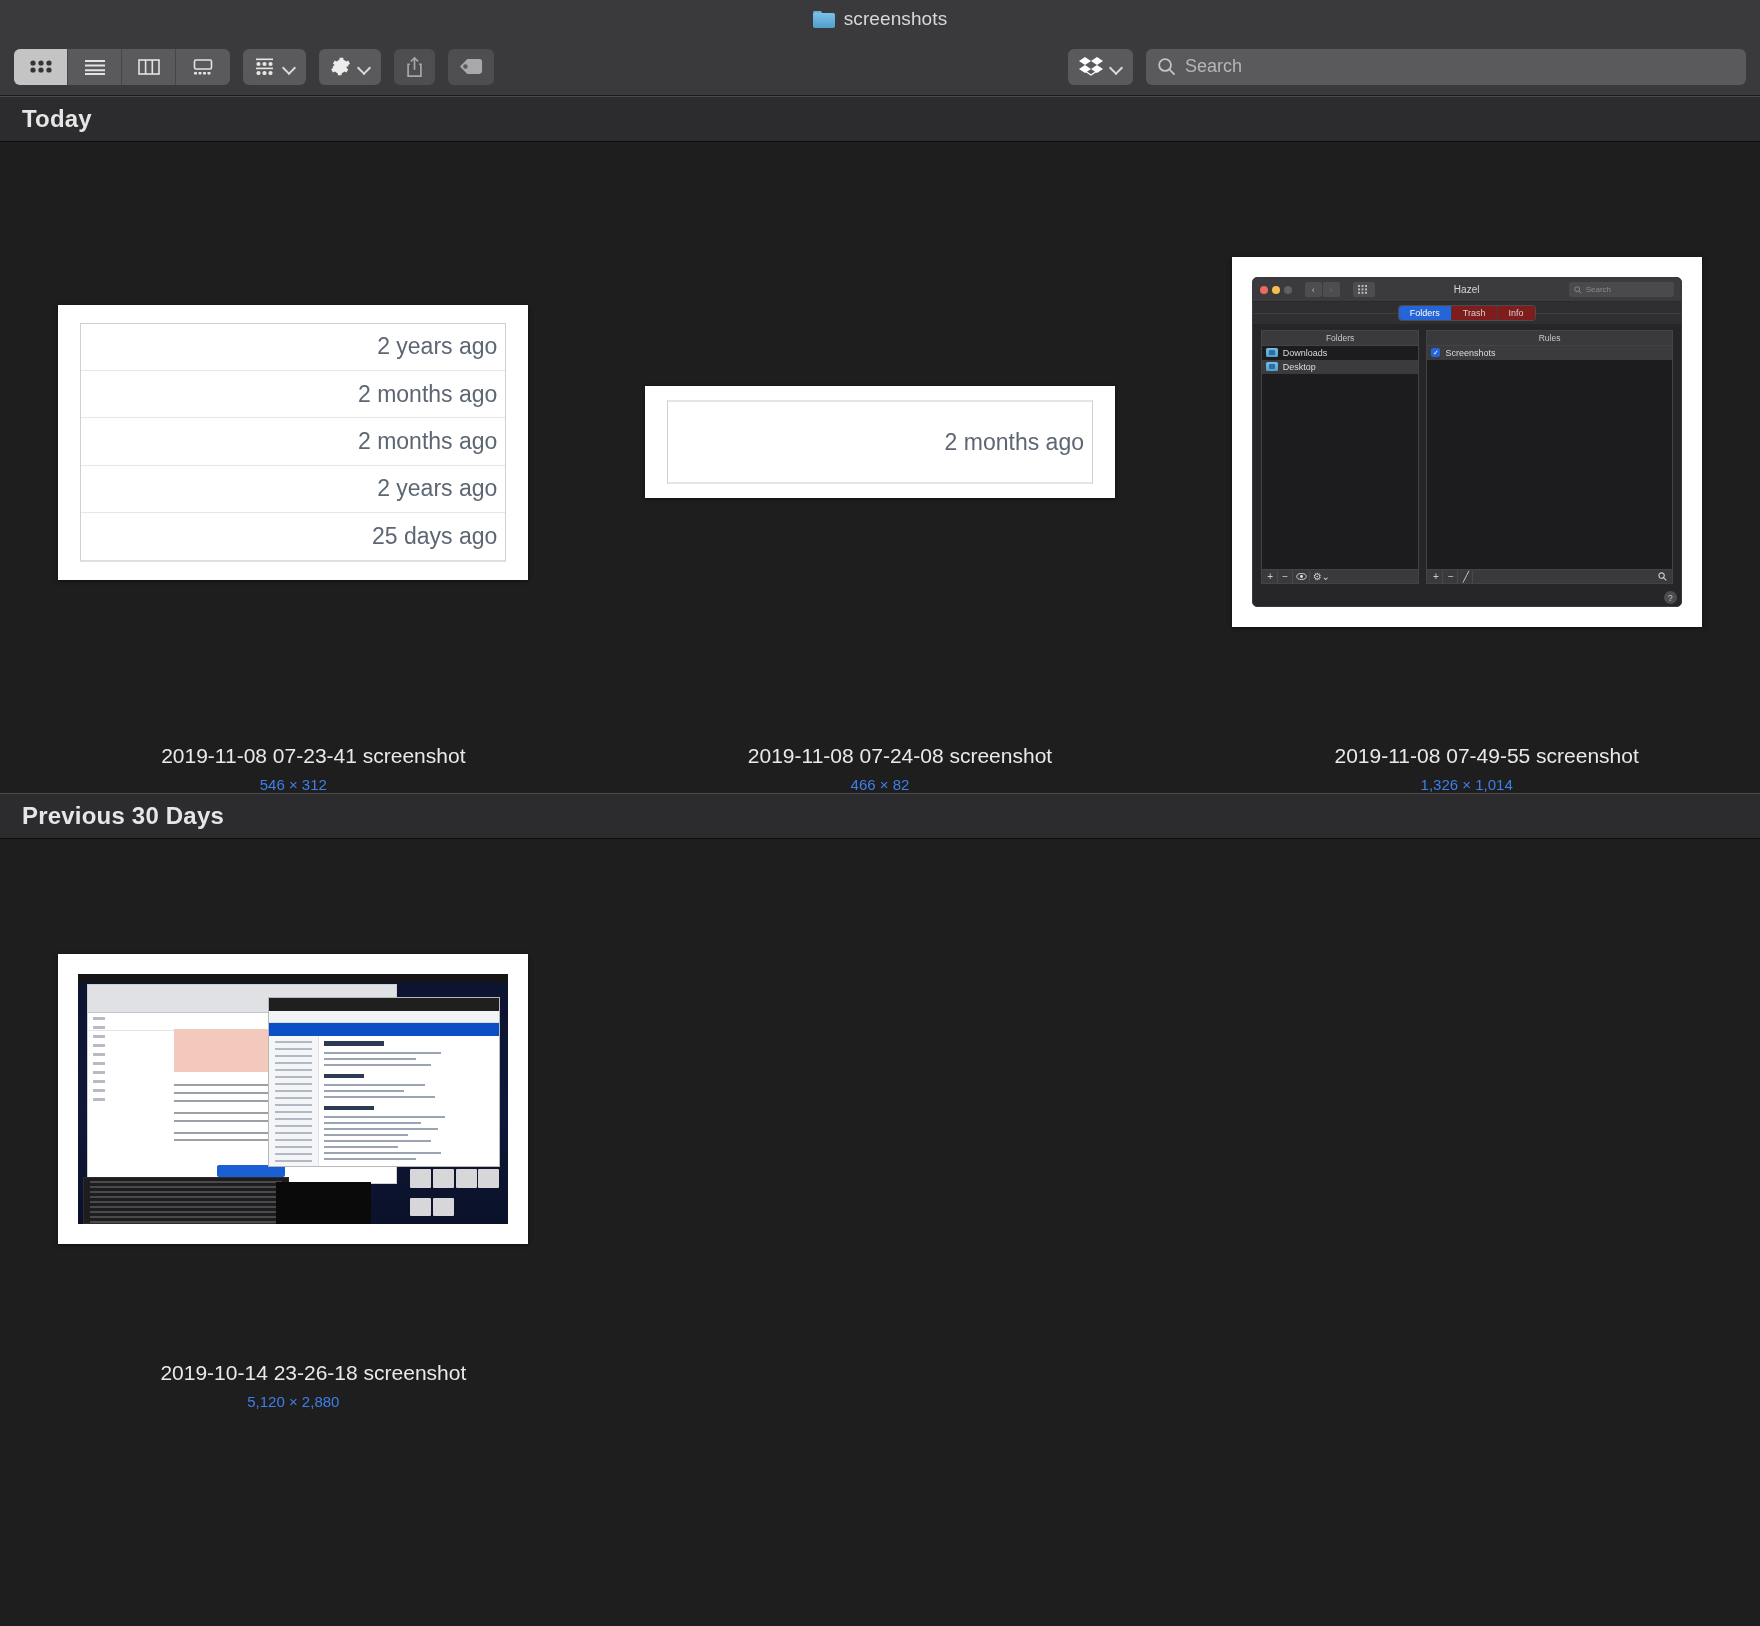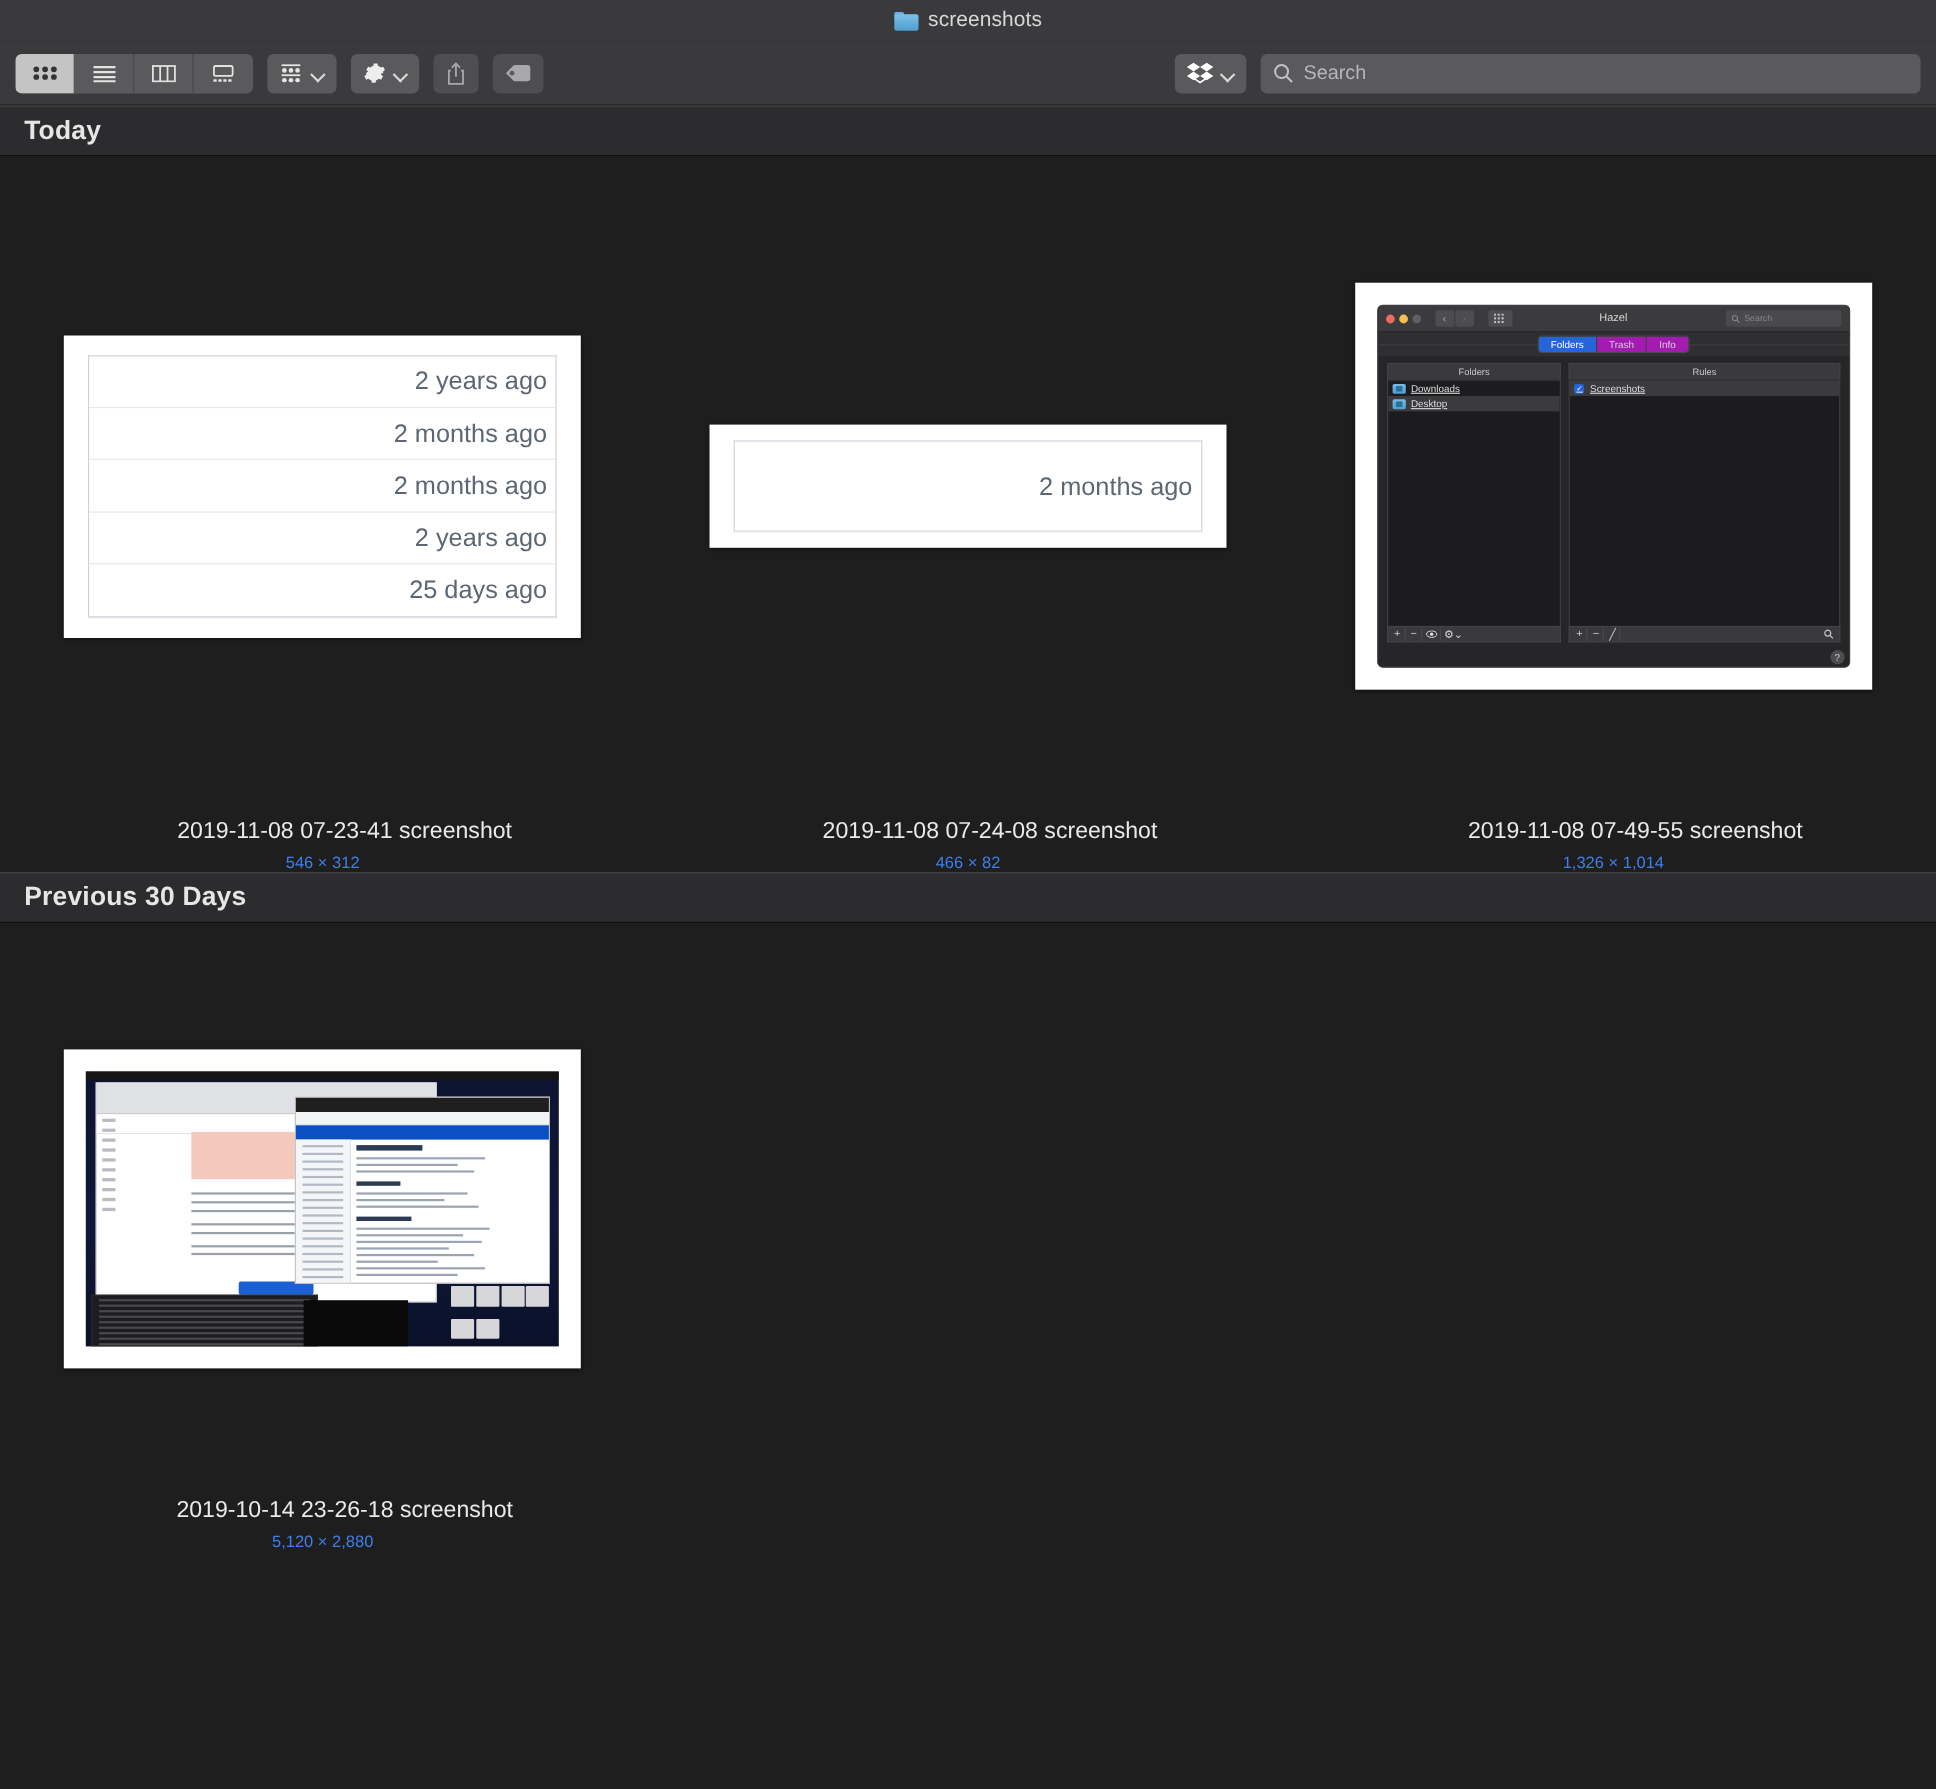--- a/index.html
+++ b/index.html
@@ -231,40 +231,40 @@
     background: #2f2f31; position: relative;
   }
   .haz-tabs::before {
     content:''; position:absolute; left:0; right:0; top:50%; height:1px; background:#3e3e40;
   }
   .tabgrp {
     display: flex; border-radius: 3px; overflow: hidden; z-index: 2;
     box-shadow: 0 0 0 1px #4b4b4e;
   }
   .tabgrp span {
-    padding: 2px 11px; font-size: 9px; background: #a21caf; color: #d2d2d4;
+    padding: 2px 11px; font-size: 9px; background: #7f1d1d; color: #d2d2d4;
     border-right: 1px solid #3d3d40;
   }
   .tabgrp span:last-child { border-right: none; }
   .tabgrp span.sel { background: #2565d8; color: #fff; }
   .haz-body { flex: 1; display: flex; padding: 6px 8px 4px; gap: 7px; }
   .pane { flex: 1; display: flex; flex-direction: column; }
   .pane.rules { flex: 1.55; }
   .pane-head {
     background: #3a3a3c; color: #c8c8ca; font-size: 8.5px;
     text-align: center; padding: 2px 0; border: 1px solid #434346;
     border-bottom: none;
   }
   .pane-list {
     flex: 1; background: #1c1c1e; border: 1px solid #434346;
     padding: 0; overflow: hidden;
   }
   .frow {
-    display: flex; align-items: center; gap: 5px;
-    padding: 2px 4px; font-size: 9px; color: #dcdcde; text-decoration: underline;
+    display: flex; gap: 5px;
+    padding: 2px 4px; font-size: 9px; color: #dcdcde;
   }
   .frow.sel { background: #3b3b3e; }
   .fico { width: 12px; height: 9px; border-radius: 1.5px; flex: none; position: relative;
           background: linear-gradient(180deg,#79bbe4 0%,#4f9ecd 100%); }
   .fico::after {
     content:''; position:absolute; left:3px; top:2px; width:6px; height:5px;
     background:#2b6f9e; border-radius:1px;
   }
   .cbx {
     width: 9px; height: 9px; background: #2565d8; border-radius: 2px; flex: none;

